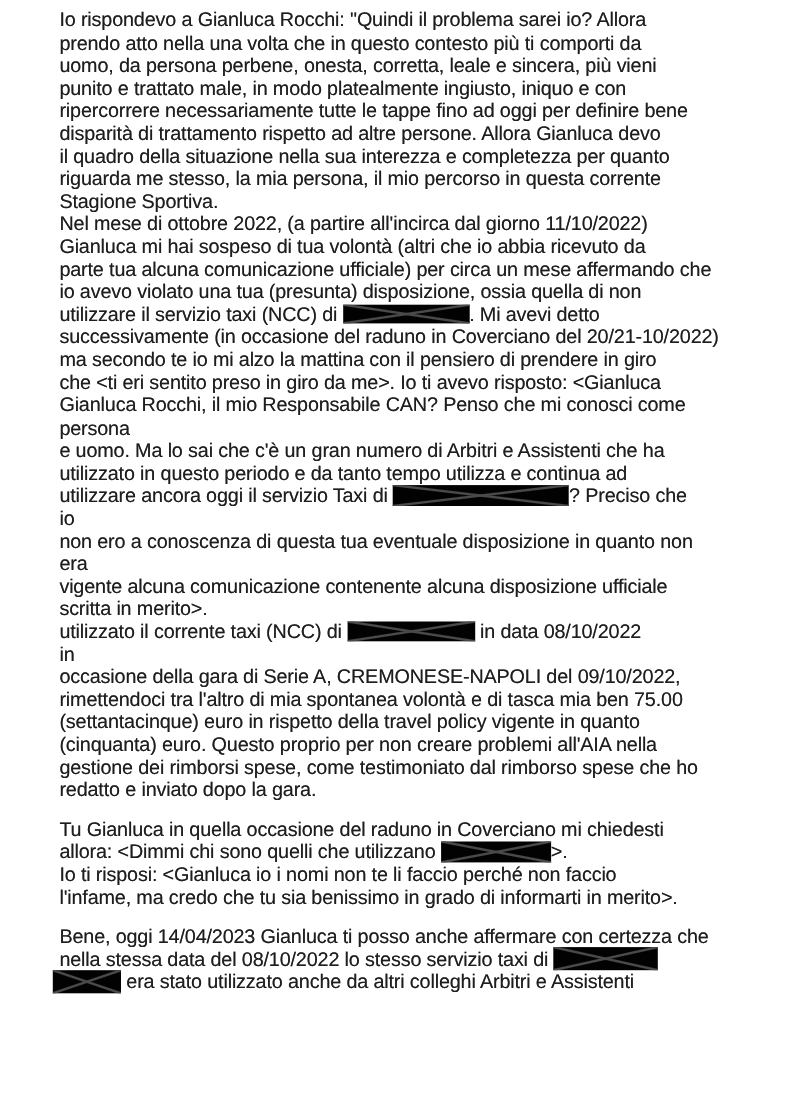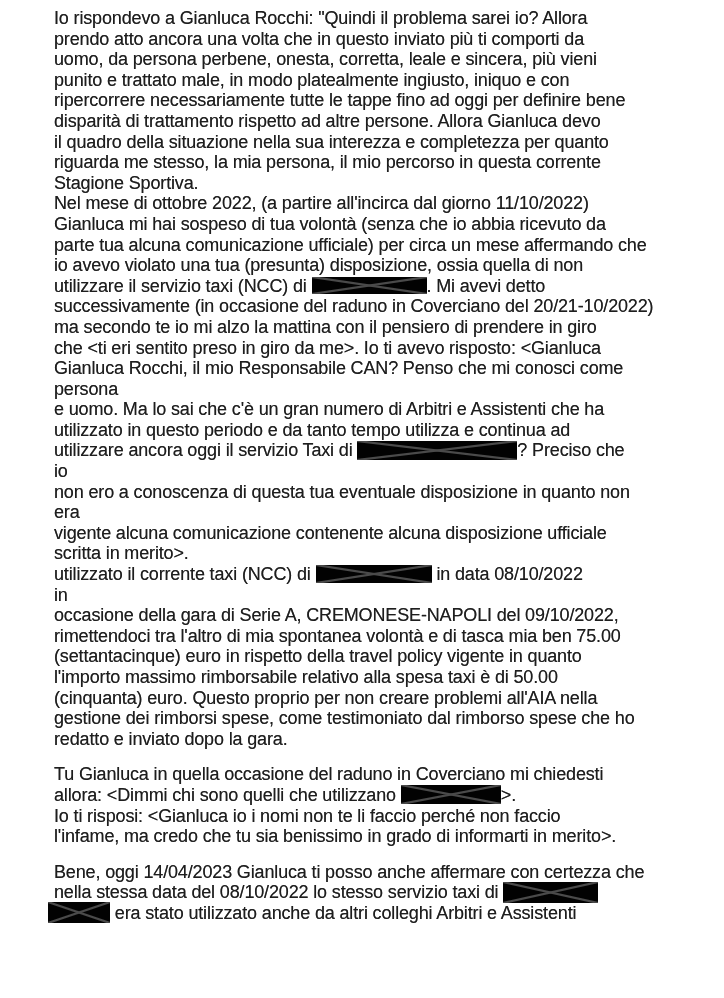--- a/index.html
+++ b/index.html
@@ -46,30 +46,30 @@
         var(--red-x) calc(50% + 0.6px),
         transparent calc(50% + 1.6px));
   }
 </style>
 </head>
 <body>
 
 <div class="page">
   <div id="doc-lines">
       <div class="line"><span>Io rispondevo a Gianluca Rocchi: "Quindi il problema sarei io? Allora</span></div>
-      <div class="line"><span>prendo atto ancora una volta che in questo inviato più ti comporti da</span></div>
+      <div class="line"><span>prendo atto nella una volta che in questo contesto più ti comporti da</span></div>
       <div class="line"><span>uomo, da persona perbene, onesta, corretta, leale e sincera, più vieni</span></div>
       <div class="line"><span>punito e trattato male, in modo platealmente ingiusto, iniquo e con</span></div>
       <div class="line"><span>ripercorrere necessariamente tutte le tappe fino ad oggi per definire bene</span></div>
       <div class="line"><span>disparità di trattamento rispetto ad altre persone. Allora Gianluca devo</span></div>
       <div class="line"><span>il quadro della situazione nella sua interezza e completezza per quanto</span></div>
       <div class="line"><span>riguarda me stesso, la mia persona, il mio percorso in questa corrente</span></div>
       <div class="line"><span>Stagione Sportiva.</span></div>
       <div class="line"><span>Nel mese di ottobre 2022, (a partire all'incirca dal giorno 11/10/2022)</span></div>
-      <div class="line"><span>Gianluca mi hai sospeso di tua volontà (senza che io abbia ricevuto da</span></div>
+      <div class="line"><span>Gianluca mi hai sospeso di tua volontà (altri che io abbia ricevuto da</span></div>
       <div class="line"><span>parte tua alcuna comunicazione ufficiale) per circa un mese affermando che</span></div>
       <div class="line"><span>io avevo violato una tua (presunta) disposizione, ossia quella di non</span></div>
       <div class="line"><span>utilizzare il servizio taxi (NCC) di </span><span class="redaction" style="width: 115px; height: 17px;"></span><span>. Mi avevi detto</span></div>
       <div class="line"><span>successivamente (in occasione del raduno in Coverciano del 20/21-10/2022)</span></div>
       <div class="line"><span>ma secondo te io mi alzo la mattina con il pensiero di prendere in giro</span></div>
       <div class="line"><span>che &lt;ti eri sentito preso in giro da me&gt;. Io ti avevo risposto: &lt;Gianluca</span></div>
       <div class="line"><span>Gianluca Rocchi, il mio Responsabile CAN? Penso che mi conosci come</span></div>
       <div class="line"><span>persona</span></div>
       <div class="line"><span>e uomo. Ma lo sai che c'è un gran numero di Arbitri e Assistenti che ha</span></div>
       <div class="line"><span>utilizzato in questo periodo e da tanto tempo utilizza e continua ad</span></div>
@@ -77,21 +77,20 @@
       <div class="line"><span>io</span></div>
       <div class="line"><span>non ero a conoscenza di questa tua eventuale disposizione in quanto non</span></div>
       <div class="line"><span>era</span></div>
       <div class="line"><span>vigente alcuna comunicazione contenente alcuna disposizione ufficiale</span></div>
       <div class="line"><span>scritta in merito&gt;.</span></div>
       <div class="line"><span>utilizzato il corrente taxi (NCC) di </span><span class="redaction" style="width: 116px; height: 18px;"></span><span> in data 08/10/2022</span></div>
       <div class="line"><span>in</span></div>
       <div class="line"><span>occasione della gara di Serie A, CREMONESE-NAPOLI del 09/10/2022,</span></div>
       <div class="line"><span>rimettendoci tra l'altro di mia spontanea volontà e di tasca mia ben 75.00</span></div>
       <div class="line"><span>(settantacinque) euro in rispetto della travel policy vigente in quanto</span></div>
-      <div class="line"><span>l'importo massimo rimborsabile relativo alla spesa taxi è di 50.00</span></div>
       <div class="line"><span>(cinquanta) euro. Questo proprio per non creare problemi all'AIA nella</span></div>
       <div class="line"><span>gestione dei rimborsi spese, come testimoniato dal rimborso spese che ho</span></div>
       <div class="line"><span>redatto e inviato dopo la gara.</span></div>
       <div class="gap"></div>
       <div class="line"><span>Tu Gianluca in quella occasione del raduno in Coverciano mi chiedesti</span></div>
       <div class="line"><span>allora: &lt;Dimmi chi sono quelli che utilizzano </span><span class="redaction" style="width: 100px; height: 19px;"></span><span>&gt;.</span></div>
       <div class="line"><span>Io ti risposi: &lt;Gianluca io i nomi non te li faccio perché non faccio</span></div>
       <div class="line"><span>l'infame, ma credo che tu sia benissimo in grado di informarti in merito&gt;.</span></div>
       <div class="gap"></div>
       <div class="line"><span>Bene, oggi 14/04/2023 Gianluca ti posso anche affermare con certezza che</span></div>

